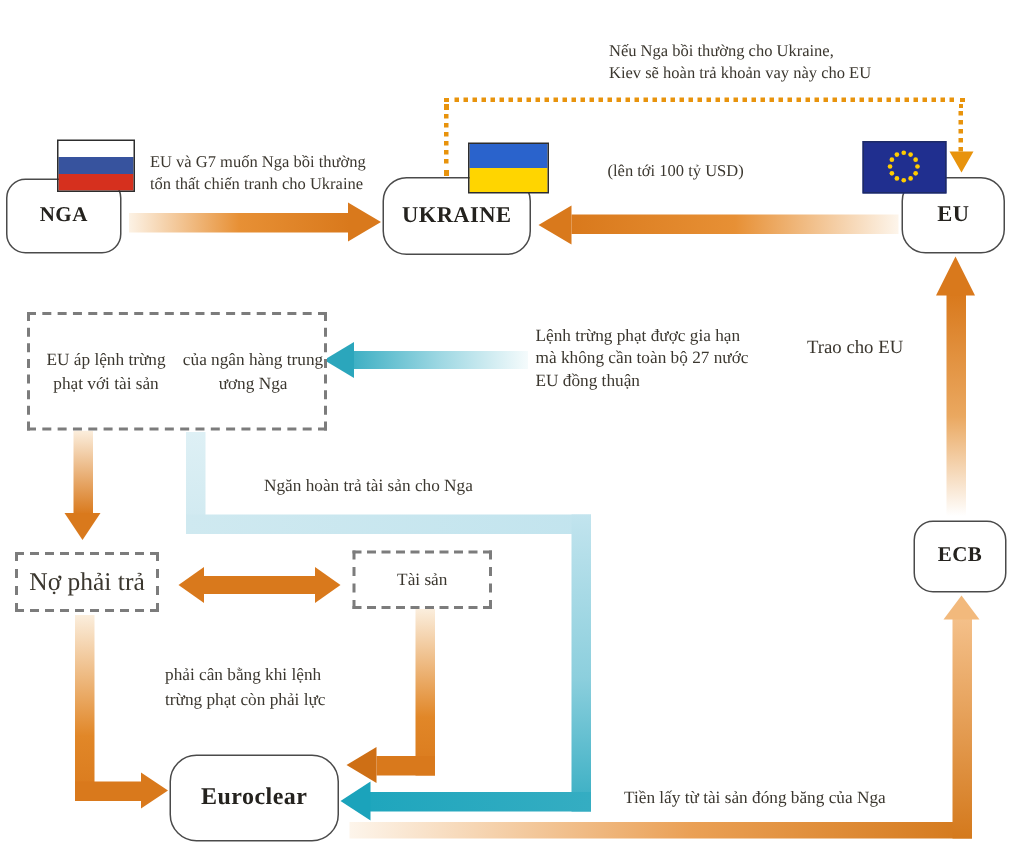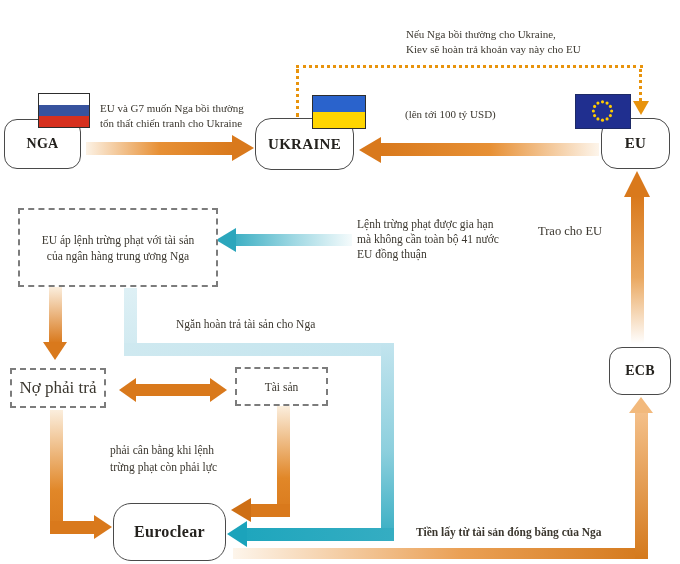--- a/index.html
+++ b/index.html
@@ -7,21 +7,21 @@
     position:relative;width:680px;height:564px;background:#ffffff;overflow:hidden;
     font-family:"Liberation Serif","DejaVu Serif",serif;color:#3b372f;
   }
   .box{
     position:absolute;background:#fff;border:1.5px solid #4a4a4a;
     display:flex;align-items:center;justify-content:center;
     font-weight:bold;color:#24221e;letter-spacing:.3px;
   }
   .dashedbox{
     position:absolute;background:#fff;border:2px dashed #7c7c7c;
-    display:flex;flex-direction:column;align-items:center;justify-content:center;
+    display:flex;flex-direction:row;align-items:center;justify-content:center;
     text-align:center;
   }
   .txt{position:absolute;font-size:11px;line-height:15px;white-space:nowrap;}
   .shaft{position:absolute;}
   .tri{position:absolute;width:0;height:0;}
   .flag{position:absolute;border:1.5px solid #2d2d2d;box-sizing:border-box;}
   .dotseg{position:absolute;}
 </style>
 </head>
 <body>
@@ -135,28 +135,28 @@
     <div>EU và G7 muốn Nga bồi thường</div>
     <div>tổn thất chiến tranh cho Ukraine</div>
   </div>
 
   <div class="txt" style="left:405px;top:107px;">
     <div>(lên tới 100 tỷ USD)</div>
   </div>
 
   <div class="txt" style="left:357px;top:217px;font-size:11.5px;">
     <div>Lệnh trừng phạt được gia hạn</div>
-    <div>mà không cần toàn bộ 41 nước</div>
+    <div>mà không cần toàn bộ 27 nước</div>
     <div>EU đồng thuận</div>
   </div>
 
   <div class="txt" style="left:538px;top:224px;font-size:12.5px;">Trao cho EU</div>
 
   <div class="txt" style="left:176px;top:317px;font-size:11.5px;">Ngăn hoàn trả tài sản cho Nga</div>
 
   <div class="txt" style="left:110px;top:442px;font-size:11.5px;line-height:16.5px;">
     <div>phải cân bằng khi lệnh</div>
     <div>trừng phạt còn phải lực</div>
   </div>
 
-  <div class="txt" style="left:416px;top:525px;font-size:11.5px;font-weight:bold;">Tiền lấy từ tài sản đóng băng của Nga</div>
+  <div class="txt" style="left:416px;top:525px;font-size:11.5px;">Tiền lấy từ tài sản đóng băng của Nga</div>
 
 </div>
 
 </body></html>

